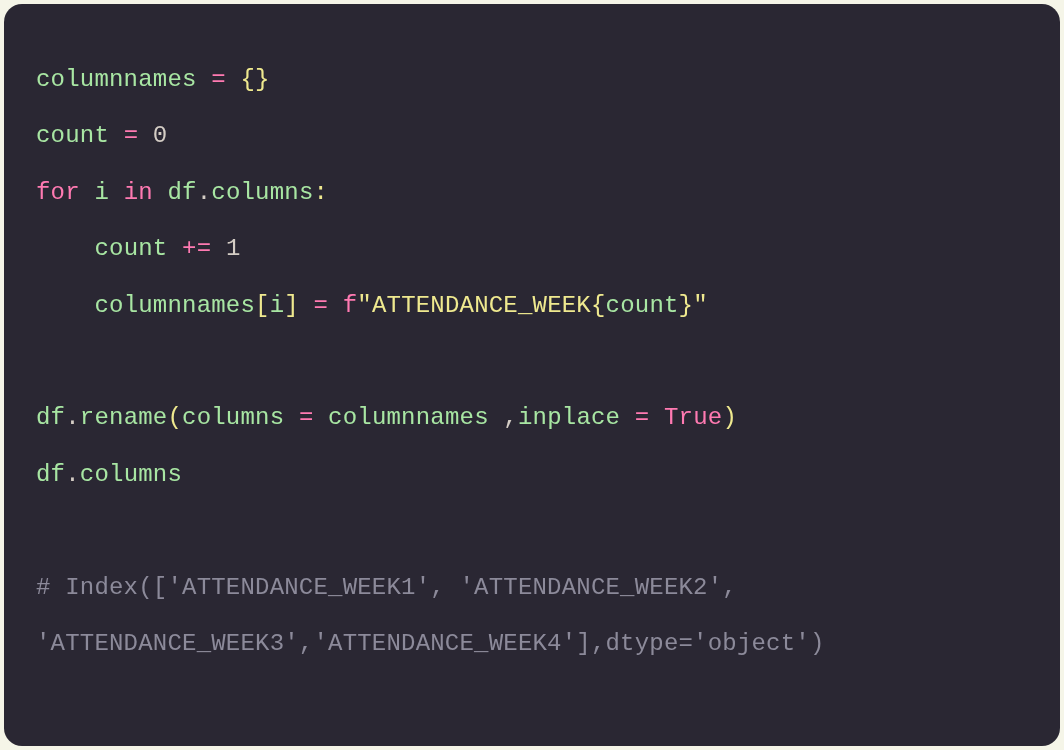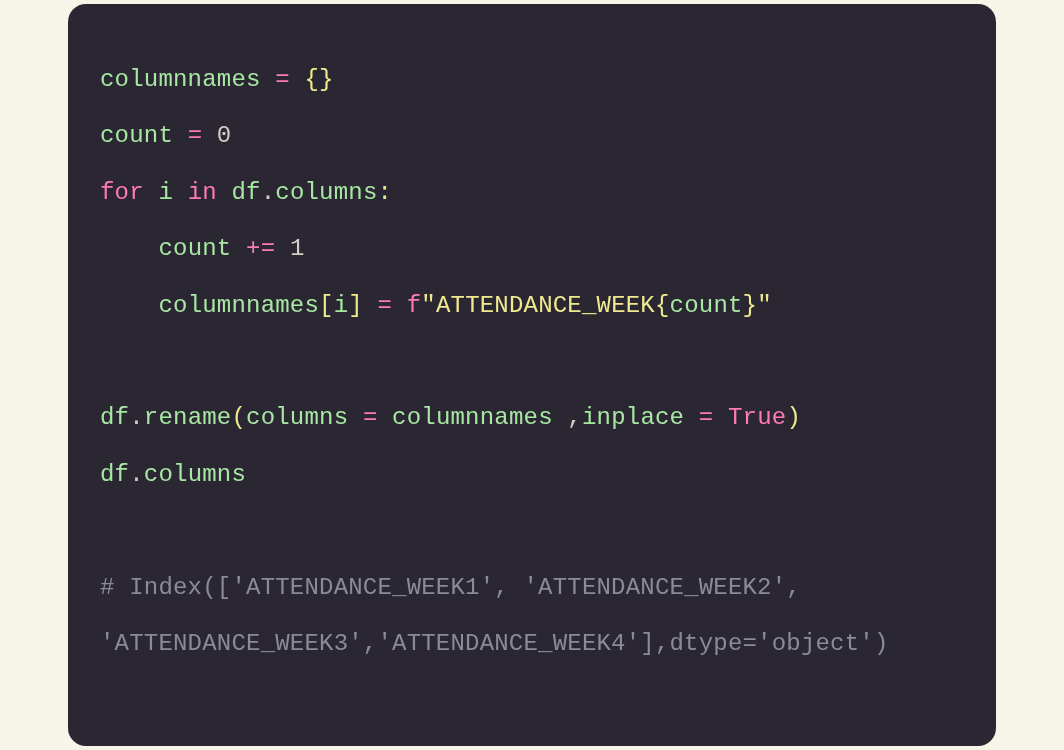--- a/index.html
+++ b/index.html
@@ -6,21 +6,21 @@
   body {
     background: #f5f5e8;
     width: 1064px;
     height: 750px;
     display: flex;
     align-items: flex-start;
     justify-content: center;
     font-family: "SF Mono", "Monaco", "Menlo", "Consolas", "Liberation Mono", monospace;
   }
   .code-block {
-    width: 928px;
+    width: 1056px;
     height: 742px;
     background: #2a2733;
     border-radius: 18px;
     padding: 48px 32px 32px 32px;
     overflow: hidden;
     margin-top: 4px;
   }
   pre {
     font-family: inherit;
     font-size: 24px;

